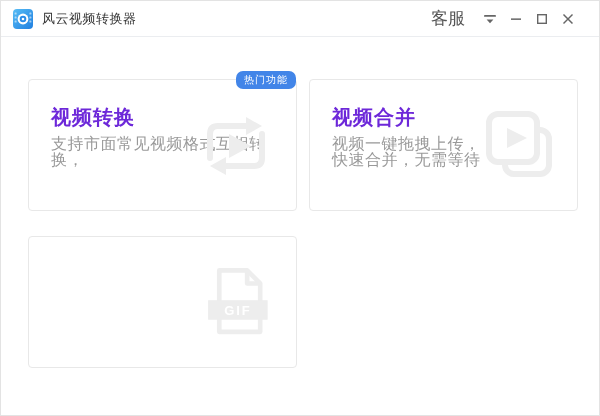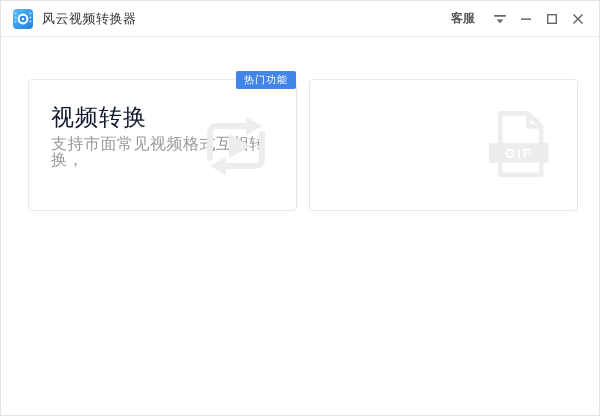--- a/index.html
+++ b/index.html
@@ -13,42 +13,41 @@
     width: 600px; height: 416px;
     background: #ffffff;
     border: 1px solid #e3e3e3;
     position: relative;
   }
   
   .titlebar {
     height: 36px;
     display: flex;
     align-items: center;
-    padding: 0 10px 0 12px;
+    padding: 0 20px 0 12px;
     border-bottom: 1px solid #ebedf0;
     background: #ffffff;
   }
   .app-logo { width: 20px; height: 20px; display: block; }
   .app-title {
     margin-left: 9px;
     font-size: 13px;
     color: #333333;
     letter-spacing: 0.5px;
   }
   .titlebar-right {
     margin-left: auto;
     display: flex;
     align-items: center;
   }
   .support-link {
-    font-size: 12px;
+    font-size: 17px;
     color: #555555;
     cursor: pointer;
     margin-right: 14px;
-    font-weight: bold;
   }
   .tb-btn {
     width: 22px; height: 22px;
     display: flex; align-items: center; justify-content: center;
     cursor: pointer;
     background: transparent; border: none;
   }
   .tb-btn + .tb-btn { margin-left: 4px; }
   
   .grid {
@@ -61,23 +60,23 @@
   .card {
     position: relative;
     width: 269px; height: 132px;
     background: #ffffff;
     border: 1px solid #e8e8e8;
     border-radius: 4px;
     padding: 25px 0 0 22px;
     cursor: pointer;
   }
   .card-title {
-    font-size: 23px;
-    font-weight: 400;
-    color: #0f172a;
+    font-size: 20px;
+    font-weight: 700;
+    color: #6d28d9;
     line-height: 24px;
     letter-spacing: 1px;
   }
   .card-desc {
     margin-top: 7px;
     font-size: 16px;
     color: #999999;
     line-height: 16px;
     letter-spacing: 0.5px;
   }
@@ -87,21 +86,21 @@
     width: 80px; height: 80px;
   }
   .badge {
     position: absolute;
     top: -9px; right: 0px;
     background: #4285e8;
     color: #ffffff;
     font-size: 10px;
     line-height: 10px;
     padding: 4px 8px;
-    border-radius: 2px;
+    border-radius: 7px;
     letter-spacing: 1px;
   }
 </style>
 </head>
 <body>
 
 <div class="window">
 
   <div class="titlebar">
     <svg class="app-logo" viewBox="0 0 20 20">
@@ -162,20 +161,32 @@
       <svg class="card-icon" viewBox="0 0 80 80">
         <path d="M14 52 V28 Q14 20 22 20 H50" fill="none" stroke="#ededed" stroke-width="6" stroke-linecap="round"></path>
         <polygon points="50,11 66,20 50,29" fill="#ededed"></polygon>
         <path d="M66 28 V52 Q66 60 58 60 H30" fill="none" stroke="#ededed" stroke-width="6" stroke-linecap="round"></path>
         <polygon points="30,51 14,60 30,69" fill="#ededed"></polygon>
         <polygon points="33,28 55,40 33,52" fill="#ededed"></polygon>
       </svg>
     </div>
 
 
+    <div class="card">
+      <div class="card-title">视频合并</div>
+      <div class="card-desc">
+        <div>视频一键拖拽上传，</div>
+        <div>快速合并，无需等待</div>
+      </div>
+      <svg class="card-icon" viewBox="0 0 80 80">
+        <rect x="28" y="24" width="44" height="44" rx="9" fill="none" stroke="#ededed" stroke-width="6"></rect>
+        <rect x="12" y="8" width="48" height="48" rx="9" fill="#ffffff" stroke="#ededed" stroke-width="6"></rect>
+        <polygon points="30,22 50,32 30,42" fill="#ededed"></polygon>
+      </svg>
+    </div>
 
     <div class="card">
       <svg class="card-icon" viewBox="0 0 80 86">
         <path d="M22 8 H52 L66 22 V74 H22 Z" fill="none" stroke="#ededed" stroke-width="5" stroke-linejoin="round"></path>
         <path d="M52 8 V22 H66" fill="none" stroke="#ededed" stroke-width="5" stroke-linejoin="round"></path>
         <rect x="10" y="40" width="64" height="21" fill="#ededed"></rect>
         <text x="42" y="56" text-anchor="middle" fill="#ffffff" font-family="Liberation Sans, sans-serif" font-size="14" font-weight="bold" letter-spacing="2">GIF</text>
       </svg>
     </div>
 

